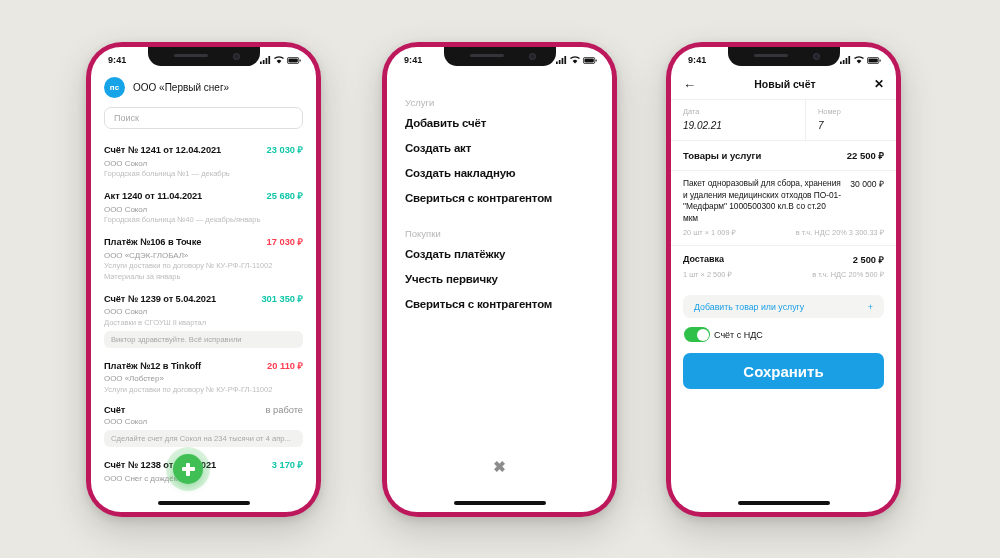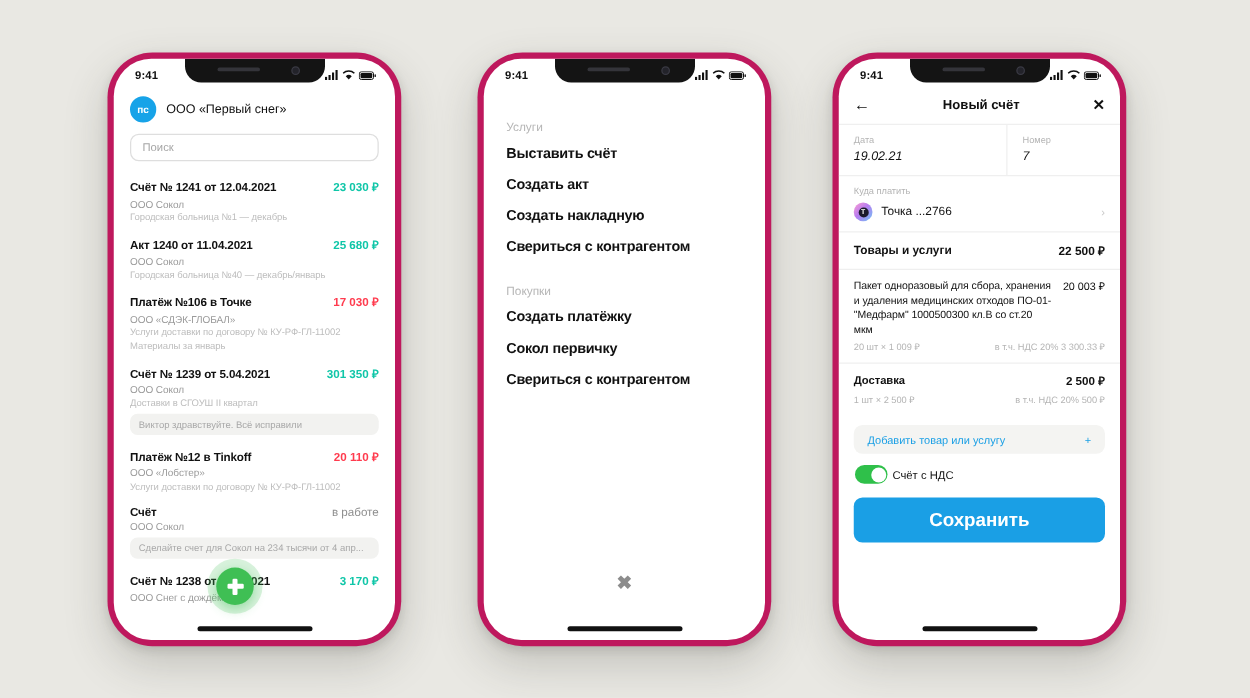--- a/index.html
+++ b/index.html
@@ -299,29 +299,29 @@
             <rect x="1.4" y="1.4" width="9.4" height="4.2" rx="1" fill="#111"></rect>
             <rect x="12.6" y="2.4" width="1.1" height="2.2" rx=".5" fill="#111"></rect>
           </svg>
         </span>
       </div>
 
       <div class="body">
         <div class="menu" id="p2-menu">
 
   <div class="menu-group">Услуги</div>
-  <div class="menu-item">Выставить счёт</div>
+  <div class="menu-item">Добавить счёт</div>
             <div class="menu-item">Создать акт</div>
             <div class="menu-item">Создать накладную</div>
             <div class="menu-item">Свериться с контрагентом</div>
 
   <div class="menu-gap"></div>
   <div class="menu-group">Покупки</div>
   <div class="menu-item">Создать платёжку</div>
-            <div class="menu-item">Сокол первичку</div>
+            <div class="menu-item">Учесть первичку</div>
             <div class="menu-item">Свериться с контрагентом</div>
 </div>
       </div>
 
       <div class="close-x">✖</div>
       <div class="home-ind"></div>
     </div>
   </div>
 
   <div class="phone phone-3">
@@ -362,41 +362,31 @@
           <div class="col">
             <div class="fld-lbl">Дата</div>
             <div class="fld-val">19.02.21</div>
           </div>
           <div class="col">
             <div class="fld-lbl">Номер</div>
             <div class="fld-val">7</div>
           </div>
         </div>
 
-        <div class="sec pay-sec">
-          <div class="fld-lbl">Куда платить</div>
-          <div class="pay-row">
-            <div class="tochka-av">
-              <span>Т</span>
-            </div>
-            <div class="pay-name">Точка ...2766</div>
-            <div class="chev">›</div>
-          </div>
-        </div>
 
         <div class="sec tot-row">
           <span>Товары и услуги</span>
           <span>22 500 ₽</span>
         </div>
 
         <div id="p3-items">
   <div class="item sec">
     <div class="item-top">
       <div class="item-name ">Пакет одноразовый для сбора, хранения и удаления медицинских отходов ПО-01-"Медфарм" 1000500300 кл.В со ст.20 мкм</div>
-      <div class="item-price ">20 003 ₽</div>
+      <div class="item-price ">30 000 ₽</div>
     </div>
     <div class="item-meta">
       <span>20 шт × 1 009 ₽</span>
       <span>в т.ч. НДС 20% 3 300.33 ₽</span>
     </div>
   </div>
   <div class="item sec">
     <div class="item-top">
       <div class="item-name b">Доставка</div>
       <div class="item-price b">2 500 ₽</div>

